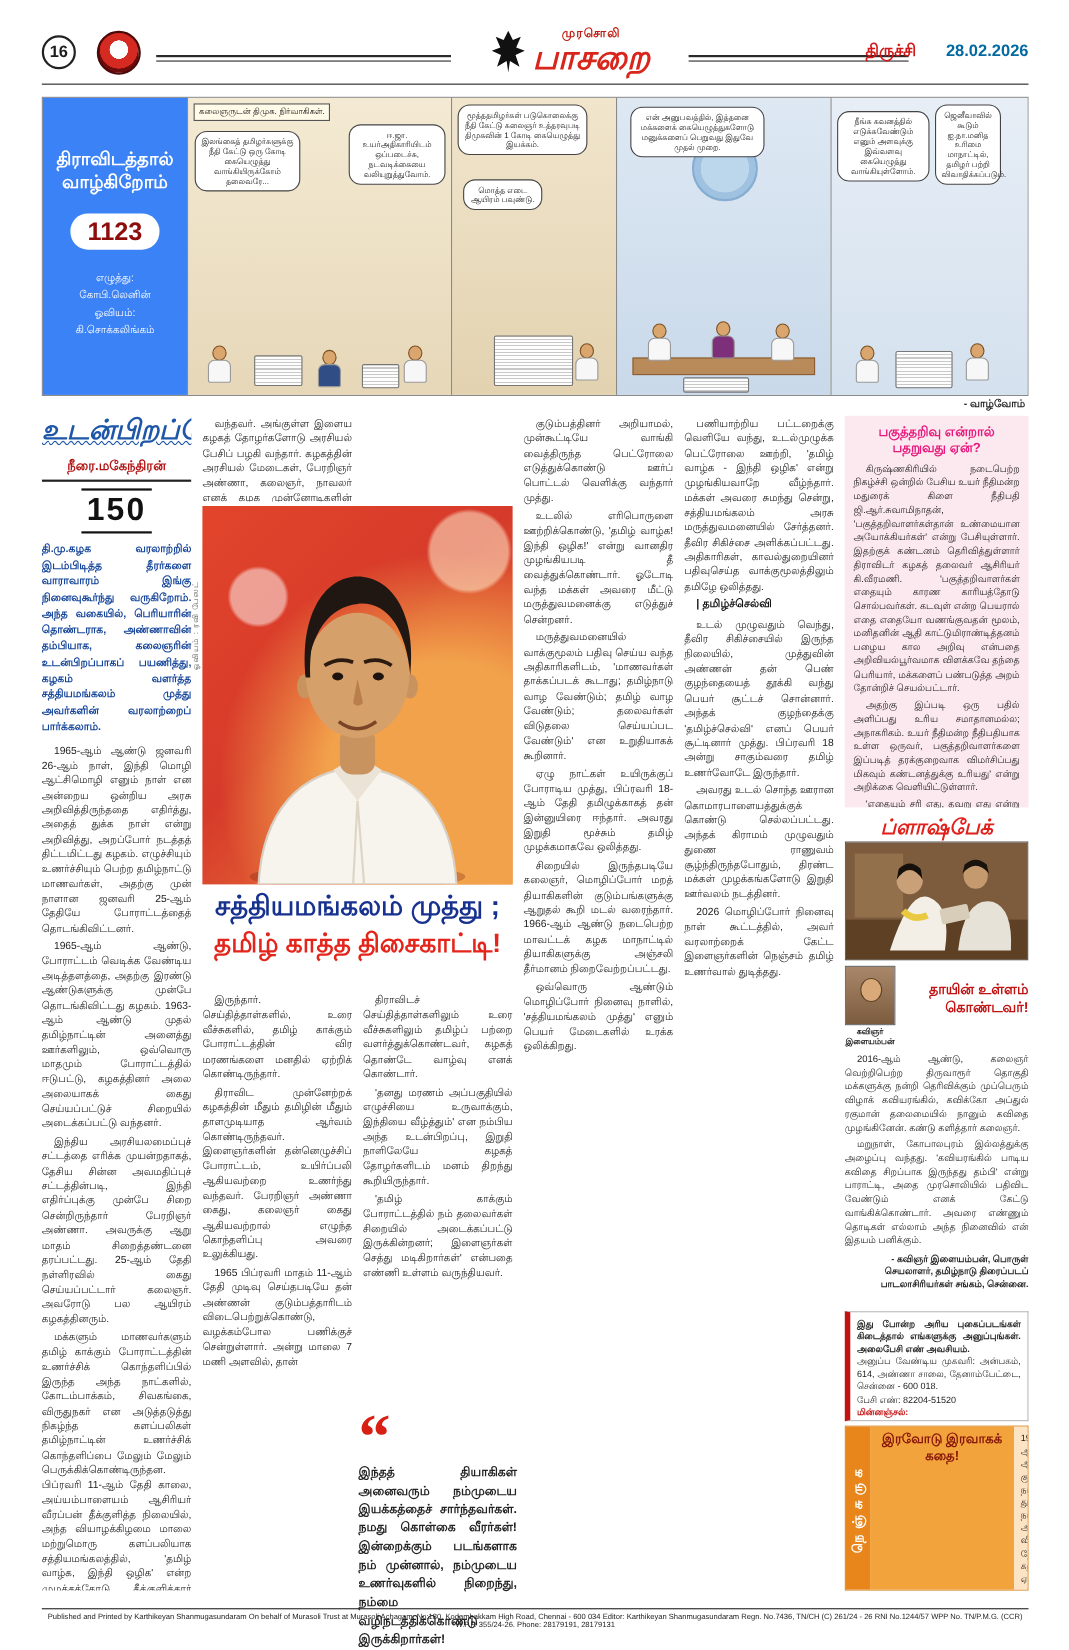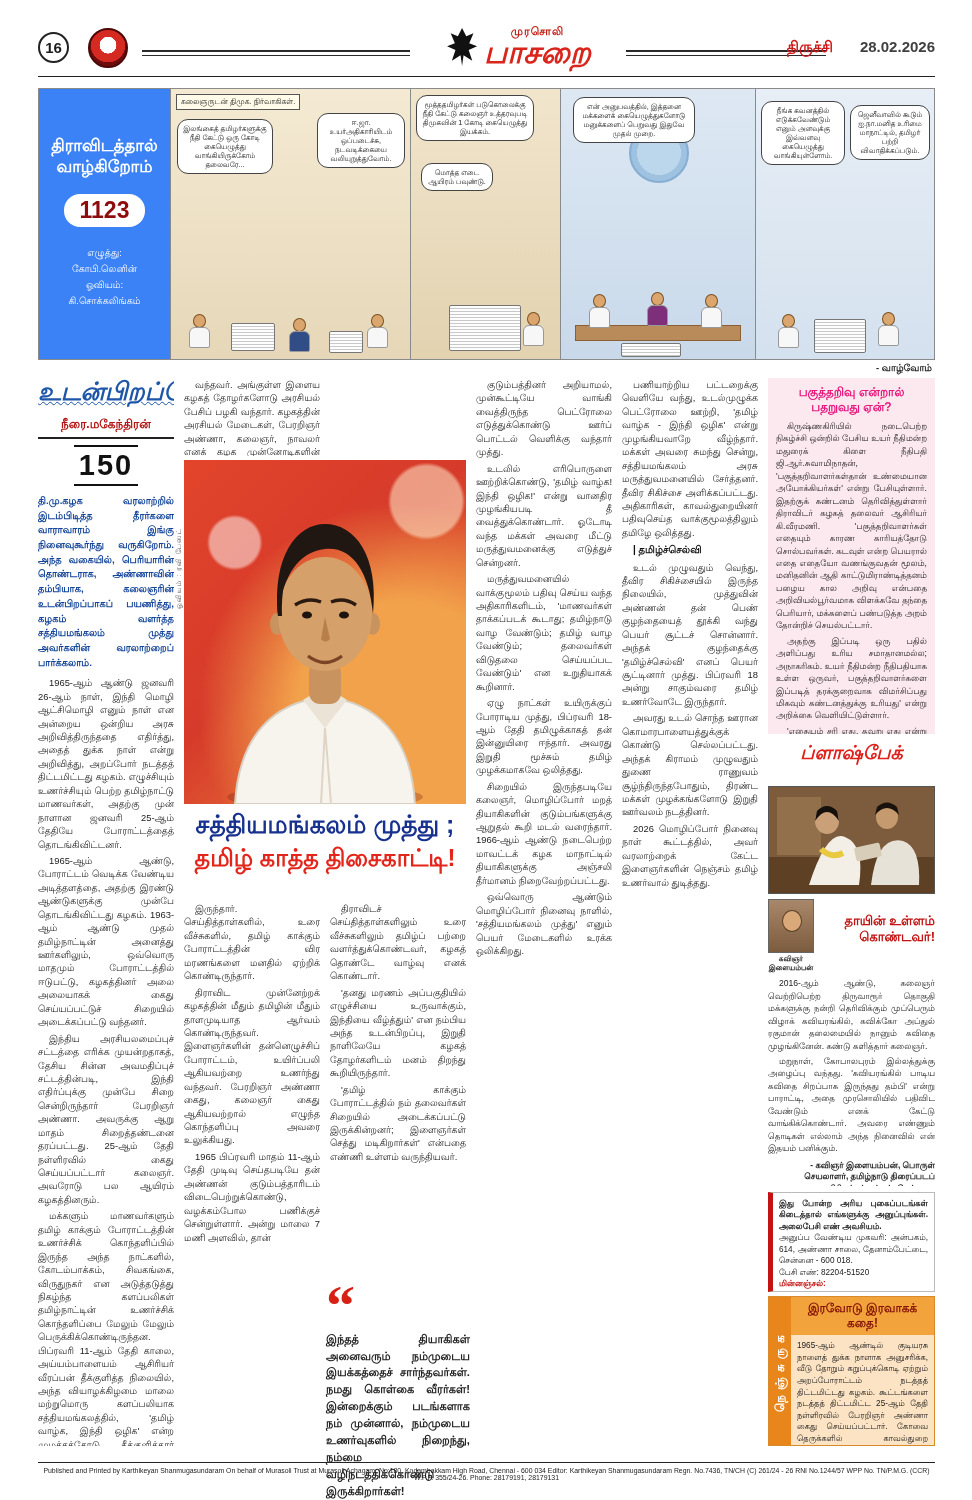--- a/index.html
+++ b/index.html
@@ -17,21 +17,21 @@
   .rule-l2{position:absolute;left:104px;top:29px;width:268px;border-top:1px solid #2a2a2a}
   .rule-r{position:absolute;left:588px;top:24px;width:200px;border-top:2px solid #2a2a2a}
   .rule-r2{position:absolute;left:588px;top:29px;width:200px;border-top:1px solid #2a2a2a}
   .mast{position:absolute;left:378px;top:0;width:206px;display:flex;align-items:center;justify-content:center;gap:7px}
   .flame{width:30px;height:38px;background:#111;
          clip-path:polygon(50% 0,64% 22%,88% 14%,74% 40%,100% 48%,72% 58%,84% 86%,55% 72%,50% 100%,45% 72%,16% 86%,28% 58%,0 48%,26% 40%,12% 14%,36% 22%)}
   .mast-words{display:flex;flex-direction:column;align-items:center;line-height:1}
   .mast-small{color:#c11c14;font-weight:bold;font-size:11px;letter-spacing:1px}
   .mast-script{color:#d8261c;font-weight:bold;font-size:31px;font-family:"Liberation Serif",serif;font-style:italic}
   .edition{position:absolute;right:102px;top:12px;color:#d01818;font-weight:bold;font-size:15px}
-  .hdate{position:absolute;right:0;top:12px;color:#404040;font-weight:bold;font-size:15px}
+  .hdate{position:absolute;right:0;top:12px;color:#0369a1;font-weight:bold;font-size:15px}
   .hdr-rule{position:absolute;left:38px;top:76px;width:897px;border-top:1.5px solid #222}
 
   
   .comic{position:absolute;left:38px;top:88px;width:897px;height:272px;border:1px solid #8a8a8a;display:flex;background:#fff}
   .comic-info{width:133px;background:#3b82f6;color:#fff;display:flex;flex-direction:column;align-items:center;padding-top:46px}
   .comic-title{font-weight:bold;font-size:16.5px;text-align:center;line-height:1.3}
   .comic-issue{background:#fff;color:#8d0d0d;font-weight:bold;font-size:23px;padding:3px 16px;border-radius:16px;margin:16px 0 18px}
   .comic-credits{font-size:9.5px;text-align:center;line-height:1.7}
   .panels{flex:1;display:flex}
   .panel{position:relative;border-left:1px solid #8a8a8a;overflow:hidden}
@@ -86,38 +86,38 @@
   .qmark{color:#d81f14;font-size:58px;line-height:.7;font-family:"Liberation Serif",serif;font-weight:bold}
   .qtext{font-weight:bold;font-size:11.3px;line-height:1.5;color:#222;text-align:justify;margin-top:4px}
 
   
   .rail{position:absolute;left:730px;top:0;width:167px;height:1068px}
   .pinkbox{position:absolute;left:0;top:0;width:167px;height:356px;background:#fce9ef;padding:7px 8px;overflow:hidden}
   .pink-title{color:#e8187d;font-weight:bold;font-size:12px;text-align:center;margin-bottom:5px}
   .pinkbox .txt{font-size:8.6px;line-height:1.45}
   .flash{position:absolute;left:0;top:364px;width:167px;height:444px;overflow:hidden}
   .flash-logo{color:#e0201a;font-weight:bold;font-style:italic;font-size:19px;font-family:"Liberation Serif",serif;
-              text-align:center;margin-bottom:20px}
+              text-align:center;margin-bottom:0}
   .flash-photo{width:167px;height:108px;position:relative;background:linear-gradient(#8d6b4c,#6e4f33);border:1px solid #555;overflow:hidden}
   .flash-row{display:flex;gap:6px;margin-top:5px;align-items:flex-start}
   .flash-portrait{width:46px;flex:none}
   .flash-portrait .ph{width:46px;height:54px;background:linear-gradient(#a9876a,#7c5c3e);border:1px solid #666;position:relative}
   .flash-portrait .ph i{position:absolute;left:13px;top:10px;width:20px;height:22px;border-radius:50%;background:#d9a97a;border:1px solid #5e4226}
   .flash-portrait .cap{font-size:7.2px;text-align:center;font-weight:bold;margin-top:2px;line-height:1.2}
   .flash-head{color:#c21212;font-weight:bold;font-size:13px;line-height:1.25;text-align:right;flex:1;margin-top:14px}
   .flash .txt{font-size:8.6px;line-height:1.45;margin-top:5px}
   .flash-byline{font-size:8.4px;font-weight:bold;color:#222;margin-top:5px;text-align:right;line-height:1.4}
   .contact{position:absolute;left:0;top:814px;width:167px;height:100px;border:1px solid #bbb;border-left:5px solid #c21212;
            padding:5px 6px;font-size:8.2px;line-height:1.4;text-align:justify;overflow:hidden}
   .contact .l1{font-weight:bold;color:#222}
   .contact .l4{color:#c21212;font-weight:bold}
   .night{position:absolute;left:0;top:918px;width:167px;height:150px;display:flex;border:1px solid #d98a2b}
   .night-strip{width:22px;background:#e8861c;color:#fff;display:flex;align-items:center;justify-content:center;
                writing-mode:vertical-rl;transform:rotate(180deg);font-weight:bold;font-size:12px;letter-spacing:5px}
-  .night-main{flex:1;display:flex;flex-direction:column}
+  .night-main{flex:1;display:flex;flex-direction:row}
   .night-title{background:#f2a33c;color:#861509;font-weight:bold;font-size:12px;text-align:center;padding:4px 2px}
   .night-body{flex:1;background:#fbe3c4;padding:5px 6px;font-size:8.2px;line-height:1.42;text-align:justify;overflow:hidden}
 
   
   .footer{position:absolute;left:38px;top:1462px;width:897px;border-top:1px solid #222;padding-top:4px;
           font-size:6.9px;color:#222;text-align:center}
 </style>
 </head>
 <body>
 
@@ -198,21 +198,21 @@
             <i class="fbody" style="background:#7d2f7a"></i>
           </span>
         <span class="fig" style="left:140px;bottom:30px">
             <i class="fhead"></i>
             <i class="fbody"></i>
           </span>
         <div class="stack" style="left:60px;bottom:2px;width:60px;height:14px"></div>
       </div>
       <div class="panel p4">
         <div class="bubble" style="left:5px;top:12px;width:84px">நீங்க கவனத்தில் எடுக்கவேண்டும் எனும் அளவுக்கு இவ்வளவு கையெழுத்து வாங்கியுள்ளோம்.</div>
-        <div class="bubble" style="left:94px;top:16px;width:80px">ஜெனீவாவில் கூடும் ஐ.நா.மனித உரிமை மாநாட்டில், தமிழர் பற்றி விவாதிக்கப்படும்.</div>
+        <div class="bubble" style="left:94px;top:6px;width:60px">ஜெனீவாவில் கூடும் ஐ.நா.மனித உரிமை மாநாட்டில், தமிழர் பற்றி விவாதிக்கப்படும்.</div>
         <span class="fig" style="left:22px;bottom:10px">
             <i class="fhead"></i>
             <i class="fbody"></i>
           </span>
         <span class="fig" style="left:122px;bottom:12px">
             <i class="fhead"></i>
             <i class="fbody"></i>
           </span>
         <div class="stack" style="left:58px;bottom:6px;width:52px;height:34px"></div>
       </div>

